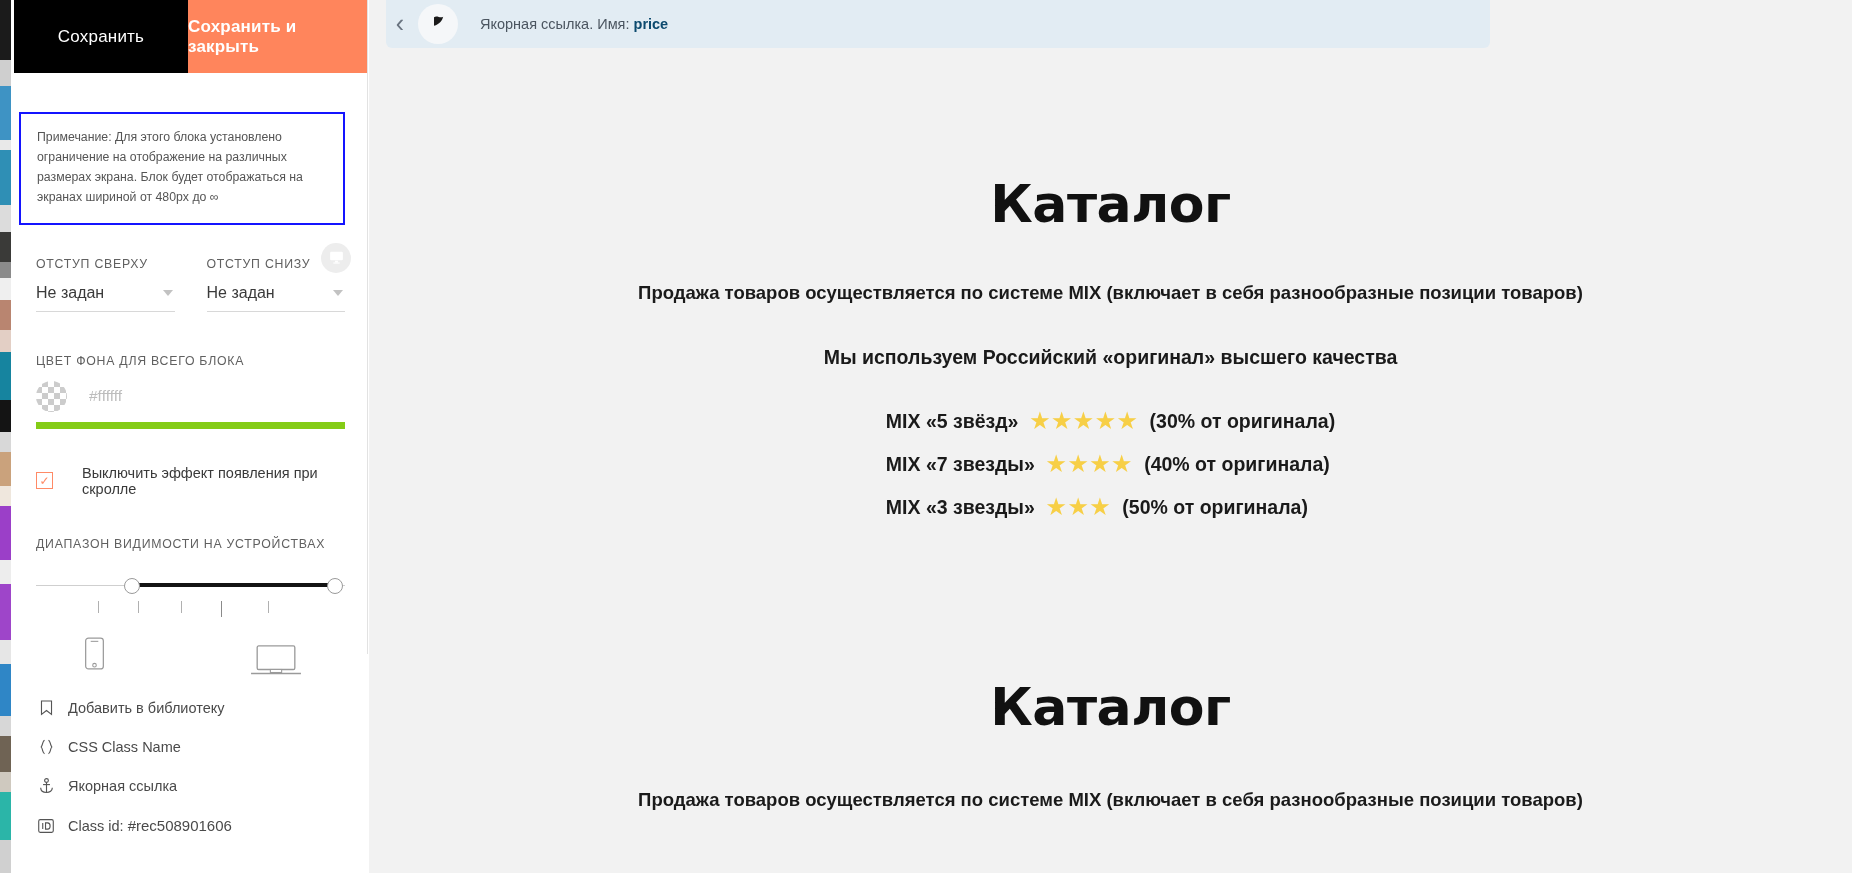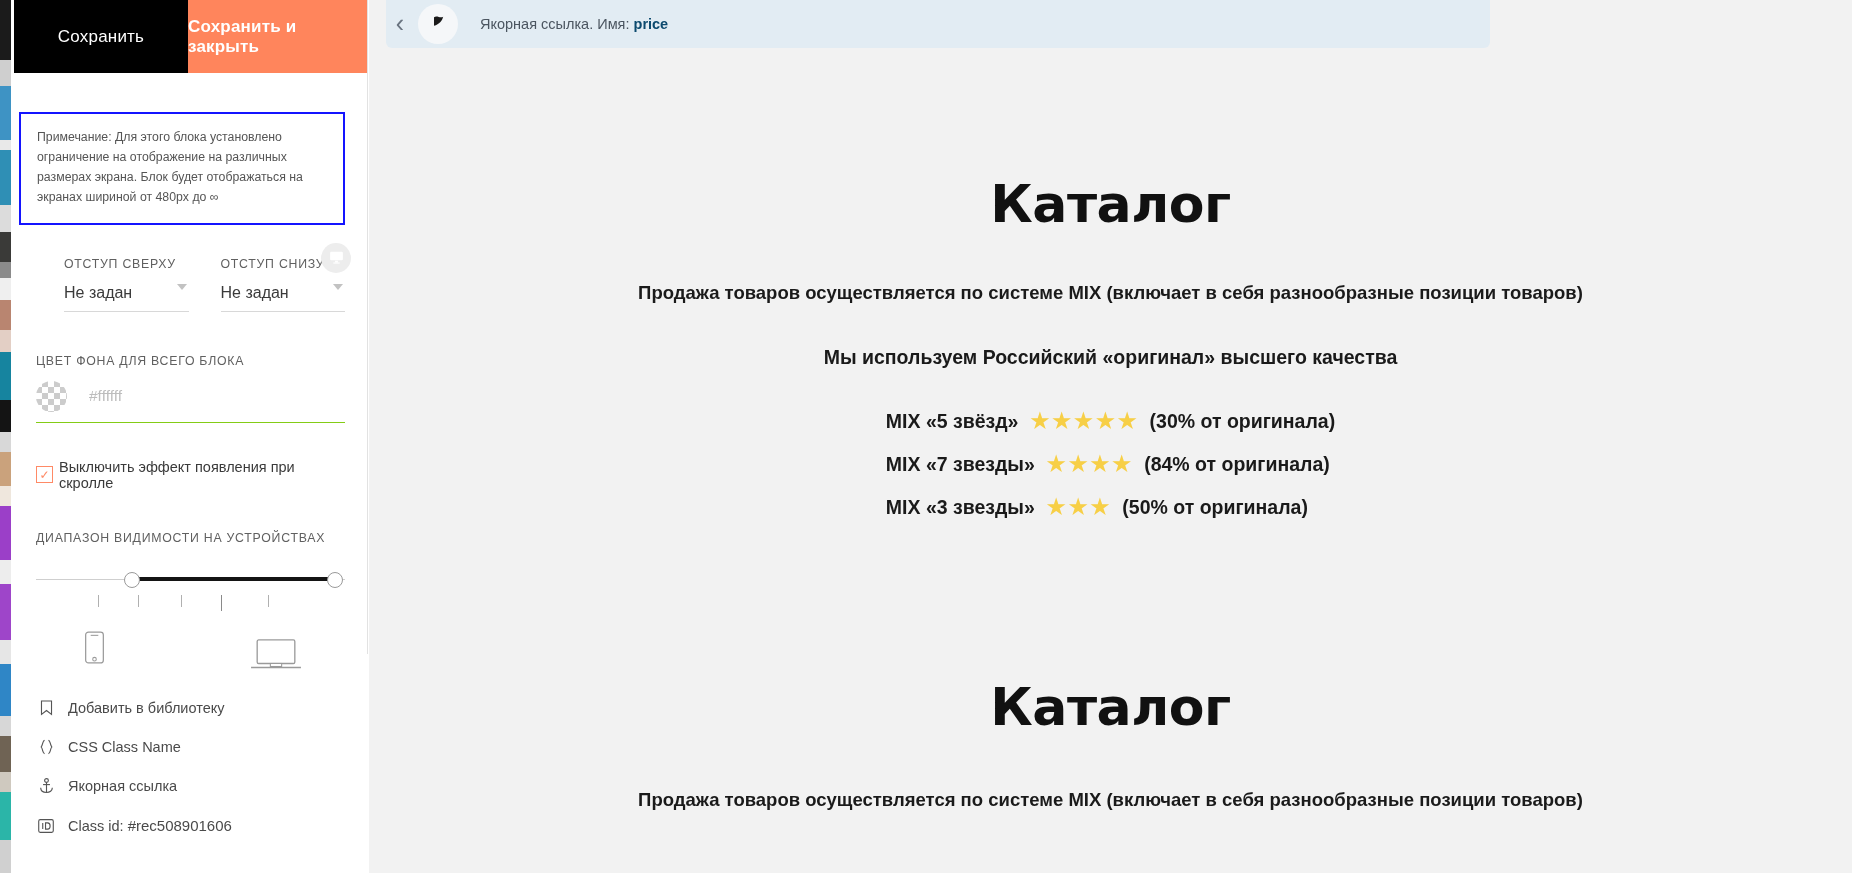--- a/index.html
+++ b/index.html
@@ -63,68 +63,68 @@
     font-size: 17px; letter-spacing: .2px; cursor: pointer; font-weight: bold;
   }
 
   .note-box {
     margin: 39px 22px 0 5px; border: 2px solid #1414ff;
     padding: 14px 14px 15px 16px;
   }
   .note-text { font-size: 12.3px; line-height: 1.62; color: #555555; }
 
   .panel-body { padding: 0 22px 0 22px; }
-  .field-row { display: flex; position: relative; margin-top: 32px; margin-left: 28px; }
+  .field-row { display: flex; position: relative; margin-top: 32px; }
   .field { flex: 1; position: relative; }
   .field + .field { margin-left: 32px; }
   .field-label {
     font-size: 12.3px; letter-spacing: .75px; color: #606060;
     text-transform: uppercase;
   }
   .field-select {
     margin-top: 13px; padding-bottom: 9px; border-bottom: 1px solid #d8d8d8;
-    display: flex; align-items: flex-start; justify-content: space-between;
+    display: flex; align-items: center; justify-content: space-between;
     font-size: 16px; color: #3a3a3a; cursor: pointer;
   }
   .caret {
     width: 0; height: 0; border-left: 5.5px solid transparent;
     border-right: 5.5px solid transparent; border-top: 6px solid #c2c2c2;
     margin-right: 2px;
   }
   .monitor-btn {
     position: absolute; right: -6px; top: -14px; width: 30px; height: 30px;
     border-radius: 50%; background: #ededed;
     display: flex; align-items: center; justify-content: center; cursor: pointer;
   }
 
   .color-label {
     margin-top: 42px; font-size: 12.3px; letter-spacing: .75px;
     color: #606060; text-transform: uppercase;
   }
   .color-row {
-    margin-top: 13px; padding-bottom: 10px; border-bottom: 1px solid #84cc16;
+    margin-top: 13px; padding-bottom: 10px; border-bottom: 7px solid #84cc16;
     display: flex; align-items: center;
   }
   .swatch {
     width: 31px; height: 31px; border-radius: 50%; flex: 0 0 31px;
     background-image:
       linear-gradient(45deg, #cccccc 25%, transparent 25%, transparent 75%, #cccccc 75%),
       linear-gradient(45deg, #cccccc 25%, transparent 25%, transparent 75%, #cccccc 75%);
     background-size: 12px 12px; background-position: 0 0, 6px 6px;
     background-color: #ffffff; cursor: pointer;
   }
   .color-value { margin-left: 22px; font-size: 15.5px; color: #bdbdbd; }
 
   .check-row { margin-top: 36px; display: flex; align-items: center; cursor: pointer; }
   .checkbox {
     width: 17px; height: 17px; flex: 0 0 17px; border: 1px solid #ff8a66;
     display: flex; align-items: center; justify-content: center;
     color: #ff8a66; font-size: 12px; line-height: 1;
   }
-  .check-label { margin-left: 6px; font-size: 14.5px; color: #3a3a3a; }
+  .check-label { margin-left: 29px; font-size: 14.5px; color: #3a3a3a; }
 
   .range-label {
     margin-top: 40px; font-size: 12.3px; letter-spacing: .75px;
     color: #606060; text-transform: uppercase;
   }
   .slider-wrap { position: relative; height: 26px; margin-top: 22px; }
   .slider-track {
     position: absolute; left: 0; right: 0; top: 12px; height: 1px; background: #cfcfcf;
   }
   .slider-fill {
@@ -354,21 +354,21 @@
 
       <div class="ratings">
         <div class="rating-line">
           <span class="r-name">MIX «5 звёзд»</span>
           <span class="r-stars">★★★★★</span>
           <span class="r-note">(30% от оригинала)</span>
         </div>
         <div class="rating-line">
           <span class="r-name">MIX «7 звезды»</span>
           <span class="r-stars">★★★★</span>
-          <span class="r-note">(84% от оригинала)</span>
+          <span class="r-note">(40% от оригинала)</span>
         </div>
         <div class="rating-line">
           <span class="r-name">MIX «3 звезды»</span>
           <span class="r-stars">★★★</span>
           <span class="r-note">(50% от оригинала)</span>
         </div>
       </div>
 
       <div class="sec-title sec2-title">Каталог</div>
       <div class="sec-sub sec2-sub">Продажа товаров осуществляется по системе MIX (включает в себя разнообразные позиции товаров)</div>

